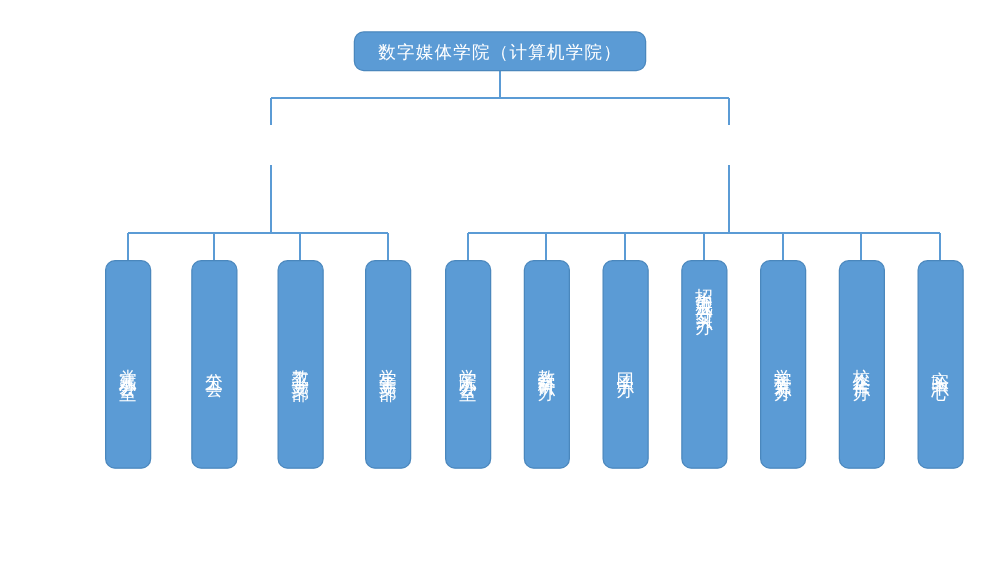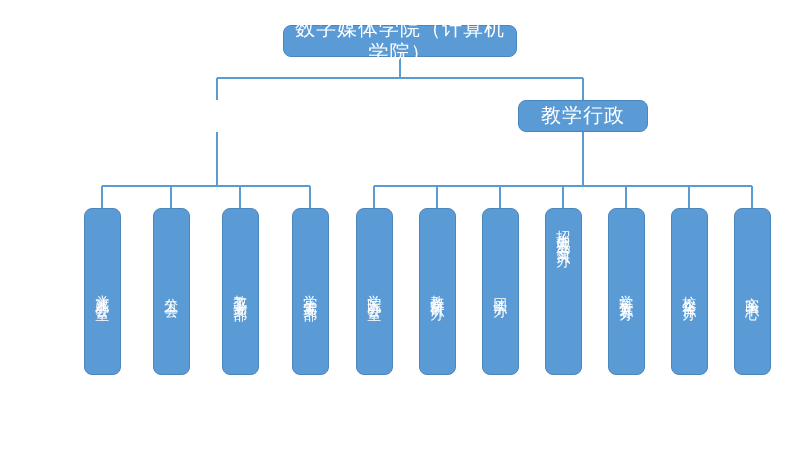--- a/index.html
+++ b/index.html
@@ -36,21 +36,21 @@
     border-radius: 8px;
     color: #FFFFFF;
     display: flex;
     align-items: center;
     justify-content: center;
     text-align: center;
     line-height: 1.18;
     letter-spacing: 1px;
   }
   .node.horiz {
-    font-size: 20px;
+    font-size: 14px;
     padding: 12px 10px;
   }
   
   .node.vert {
     writing-mode: vertical-rl;
     text-orientation: upright;
     font-size: 14px;
     letter-spacing: 3px;
     padding: 10px 0;
     justify-content: flex-start;
@@ -88,21 +88,20 @@
       <path d="M 563 186 L 563 208"></path>
       <path d="M 626 186 L 626 208"></path>
       <path d="M 689 186 L 689 208"></path>
       <path d="M 752 186 L 752 208"></path>
     </g>
   </svg>
 
   <div class="node horiz" style="left:283px; top:25px; width:234px; height:32px;">数字媒体学院（计算机学院）</div>
 
 
-  <div class="node horiz" style="left:518px; top:100px; width:130px; height:32px;">教学行政</div>
 
   <div class="node vert centered" style="left:84px; top:208px; width:37px; height:167px;">党建办公室</div>
 
   <div class="node vert centered" style="left:153px; top:208px; width:37px; height:167px;">分工会</div>
 
   <div class="node vert centered" style="left:222px; top:208px; width:37px; height:167px;">教工党支部</div>
 
   <div class="node vert centered" style="left:292px; top:208px; width:37px; height:167px;">学生党支部</div>
 
   <div class="node vert centered" style="left:356px; top:208px; width:37px; height:167px;">学院办公室</div>

